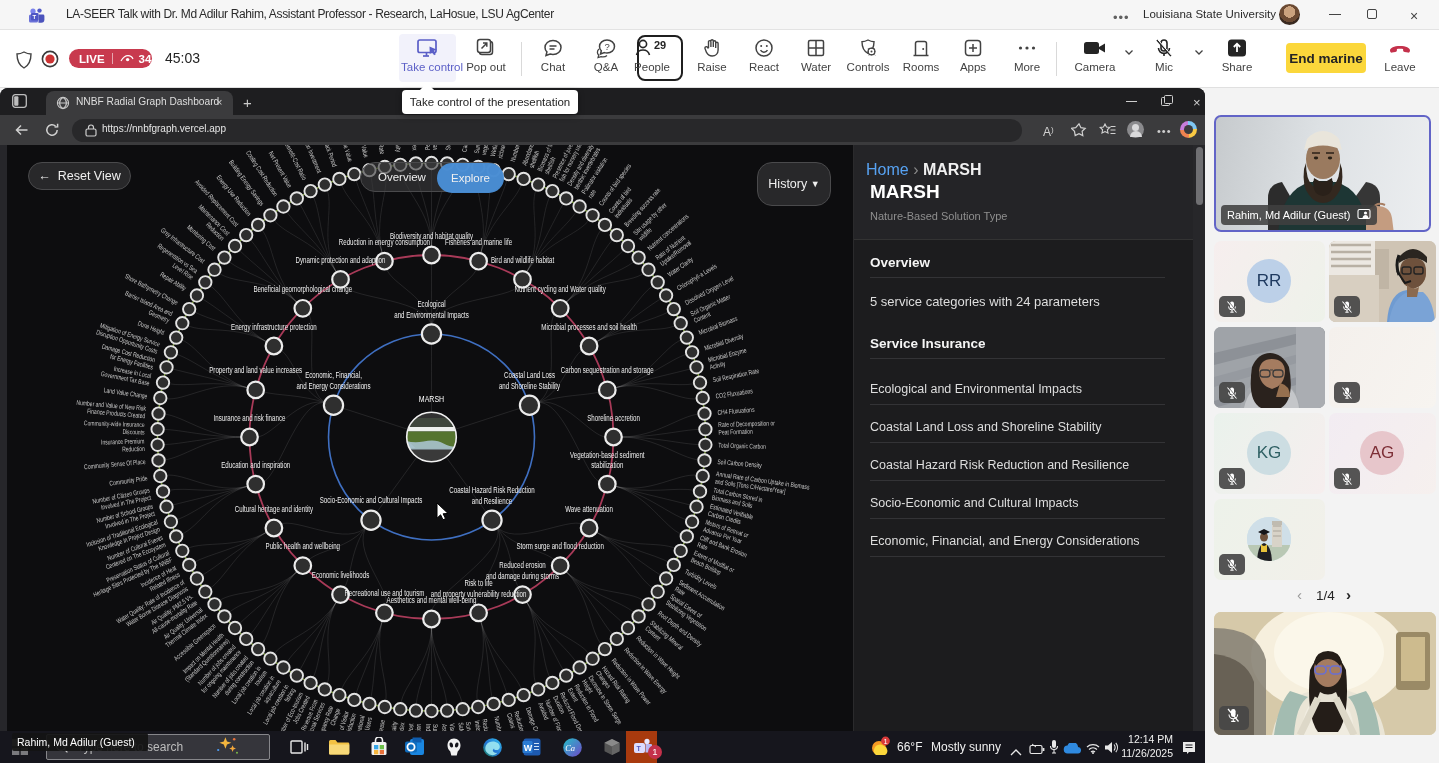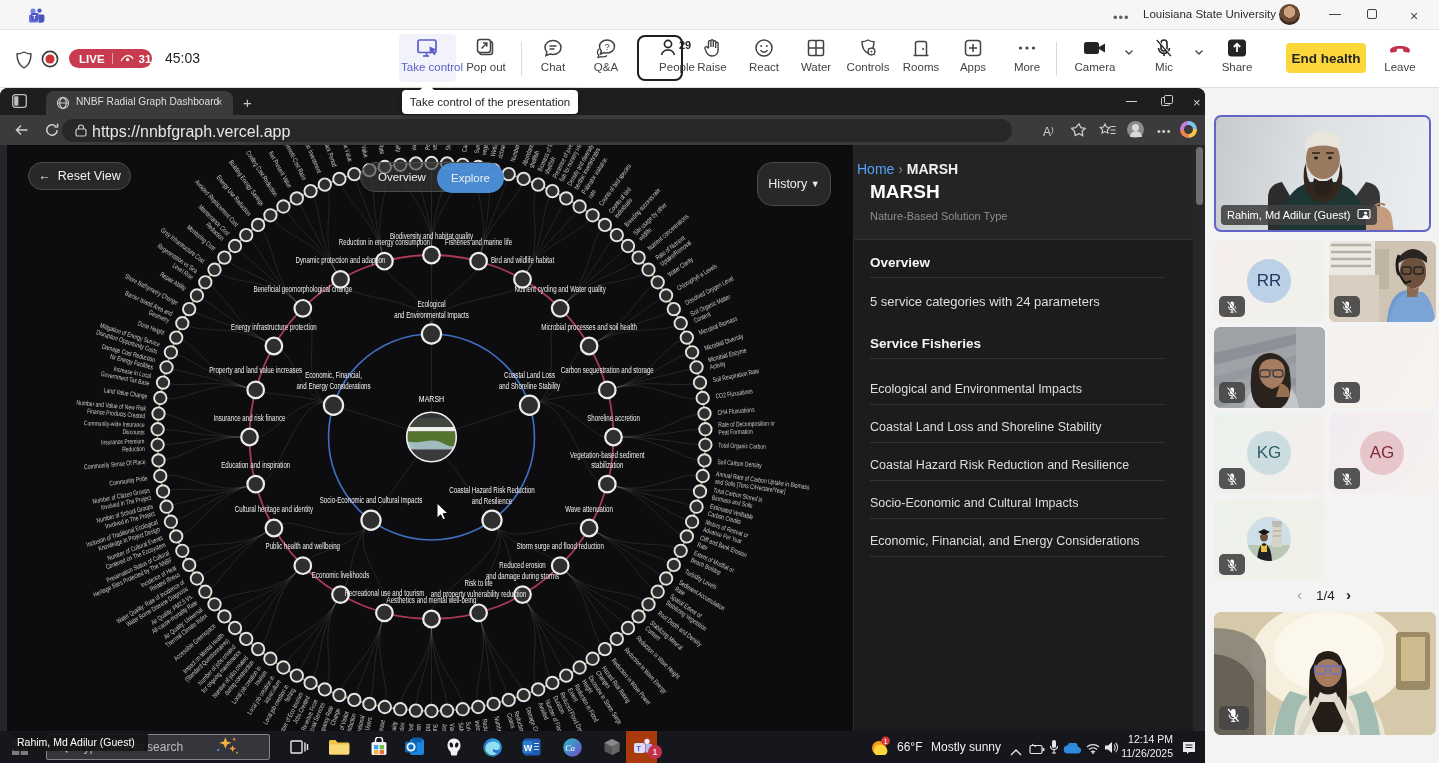--- a/index.html
+++ b/index.html
@@ -21,22 +21,22 @@
   font-size:11.5px;color:#242424;text-align:center;line-height:24px}
 #tooltip:before{content:"";position:absolute;left:20px;top:-5px;width:10px;height:10px;
   background:#fff;transform:rotate(45deg)}
 
 #browser{position:absolute;left:0;top:88px;width:1205px;height:643px;background:#1e1e20;
   border-radius:8px 8px 0 0;overflow:hidden}
 #tabbar{position:absolute;left:0;top:0;width:1205px;height:27px;background:#1e1e20}
 #tab{position:absolute;left:46px;top:3px;width:187px;height:24px;background:#3b3b3d;
   border-radius:8px 8px 0 0;color:#dedede;font-size:10.2px;white-space:nowrap}
 #urlrow{position:absolute;left:0;top:27px;width:1205px;height:30px;background:#3b3b3d}
-#urlpill{position:absolute;left:62px;top:3.5px;width:950px;height:23px;background:#28282a;
-  border-radius:12px;color:#e6e6e6;font-size:16px}
+#urlpill{position:absolute;left:72px;top:3.5px;width:950px;height:23px;background:#28282a;
+  border-radius:12px;color:#e6e6e6;font-size:10px}
 
 #content{position:absolute;left:0;top:57px;width:1205px;height:586px;background:#0d0d0f}
 #graphpanel{position:absolute;left:0;top:0;width:853px;height:586px;overflow:hidden}
 #sidebar{position:absolute;left:853px;top:0;width:340px;height:586px;background:#1c1c1e;
   border-left:1px solid #2a2a2c}
 #sidehead{position:absolute;left:0;top:0;width:340px;height:95px;background:#242427;
   border-bottom:1px solid #333}
 #scrollbar{position:absolute;left:1193px;top:0;width:12px;height:586px;background:#27272a}
 #scrollthumb{position:absolute;left:1195.5px;top:2px;width:7px;height:58px;background:#6f6f72;border-radius:4px}
 .pill{position:absolute;background:rgba(42,42,44,.92);border:1px solid #4a4a4c;border-radius:15px;
@@ -56,20 +56,21 @@
 </style></head><body>
 <div id="titlebar">
 <div class="abs" style="left:28px;top:7px"><svg width="17" height="16" viewBox="0 0 17 16" fill="none">
         <circle cx="5" cy="4.2" r="2.6" fill="#7b83eb"></circle>
         <circle cx="11.5" cy="3.6" r="2.2" fill="#5059c9"></circle>
         <rect x="1" y="7.5" width="9" height="8" rx="1.6" fill="#6a71d8"></rect>
         <path d="M10.5 7.5h4.5a1.4 1.4 0 011.4 1.4v3.6a3.2 3.2 0 01-3.2 3.2H10.5z" fill="#4b53bc"></path>
         <rect x="3" y="6" width="7.5" height="7.5" rx="1" fill="#4e56c4"></rect>
         <text x="4.4" y="11.8" font-size="6" fill="#fff" font-family="Liberation Sans" font-weight="bold">T</text>
       </svg></div>
+<div class="ttl">LA-SEER Talk with Dr. Md Adilur Rahim, Assistant Professor - Research, LaHosue, LSU AgCenter</div>
 <div class="abs" style="left:1113px;top:10px;color:#616161;font-size:13px;letter-spacing:1px">•••</div>
 <div class="abs" style="left:1143px;top:8px;font-size:11.5px;color:#2b2b2b">Louisiana State University</div>
 <div class="abs" style="left:1279px;top:4px;width:21px;height:21px;border-radius:50%;background:radial-gradient(circle at 50% 38%,#caa27e 0 34%,#6b4a33 35% 60%,#3a2a20 61%)"></div>
 <div class="abs" style="left:1329px;top:14px;width:12px;height:1.4px;background:#444"></div>
 <div class="abs" style="left:1367px;top:9px;width:10px;height:10px;border:1.3px solid #444;border-radius:2px"></div>
 <div class="abs" style="left:1410px;top:8px;color:#444;font-size:14px">×</div>
 </div>
 <div id="toolbar">
 <div class="abs" style="left:14px;top:20px"><svg width="20" height="20" viewBox="0 0 20 20" fill="none">
         <path d="M10 2c2.5 1.4 5 2 7 2 0 6-1.5 11-7 14C4.5 15 3 10 3 4c2 0 4.5-.6 7-2z" stroke="#424242" stroke-width="1.4"></path>
@@ -78,21 +79,21 @@
         <circle cx="10" cy="10" r="7.6" stroke="#3a3a3a" stroke-width="1.6"></circle>
         <circle cx="10" cy="10" r="4.6" fill="#c33"></circle>
       </svg></div>
 <div class="abs" style="left:69px;top:19px;width:83px;height:19px;background:#c83a4e;border-radius:10px;display:flex;align-items:center;color:#fff;font-size:11.5px;font-weight:bold">
       <span style="margin-left:10px">LIVE</span>
       <span style="margin:0 7px;width:1px;height:11px;background:rgba(255,255,255,.55)"></span>
       <svg width="14" height="10" viewBox="0 0 14 10" fill="none">
         <path d="M1 7C3 3.4 5.4 1.6 8 1.6c2.6 0 4.2 1.4 5 3.4" stroke="#fff" stroke-width="1.2"></path>
         <circle cx="7.6" cy="5.6" r="1.7" fill="#fff"></circle>
       </svg>
-      <span style="margin-left:5px;font-weight:bold">31</span>
+      <span style="margin-left:5px;font-weight:bold">34</span>
     </div>
 <div class="abs" style="left:165px;top:20px;font-size:14px;color:#242424">45:03</div>
 <div class="abs" style="left:399px;top:4px;width:57px;height:48px;background:#f2f2fb;border-radius:4px"></div>
 <div class="tbtn" style="left:401px;width:54px;">
       <svg width="24" height="22" viewBox="0 0 24 22" fill="none">
         <rect x="2" y="3" width="18" height="12.5" rx="1.8" stroke="#5b5fc7" stroke-width="1.7"></rect>
         <path d="M7 19h6" stroke="#5b5fc7" stroke-width="1.7"></path>
         <path d="M10.5 15.5v3.5" stroke="#5b5fc7" stroke-width="1.7"></path>
         <path d="M13.5 9.5l7.5 3.2-3.2 1.1 2 3.4-1.8 1-2-3.4-2.2 2.5z" fill="#5b5fc7"></path>
       </svg>
@@ -116,21 +117,21 @@
     </div>
 <div class="tbtn" style="left:580px;width:52px;">
       <svg width="24" height="22" viewBox="0 0 24 22" fill="none">
         <path d="M13 3c4.2 0 7.5 2.8 7.5 6.5S17.2 16 13 16c-.9 0-1.8-.13-2.6-.38L6.5 17l.8-3.2c-1.1-1.1-1.8-2.6-1.8-4.3C5.5 5.8 8.8 3 13 3z" stroke="#424242" stroke-width="1.5"></path>
         <path d="M5 12c-1 .8-1.6 2-1.6 3.2 0 1.1.5 2.2 1.3 3l-.6 2.4 2.9-1c.6.2 1.3.3 2 .3 1.6 0 3-.5 4-1.4" stroke="#424242" stroke-width="1.3"></path>
         <text x="10.6" y="13" font-size="9.5" fill="#424242" font-family="Liberation Sans">?</text>
       </svg>
       <div class="lbl" style="color:#424242">Q&amp;A</div>
     </div>
 <div class="abs" style="left:637px;top:5px;width:46px;height:46px;border:2px solid #1f1f1f;border-radius:8px"></div>
-<div class="tbtn" style="left:654px;width:46px;">
+<div class="tbtn" style="left:629px;width:46px;">
       <svg width="40" height="22" viewBox="0 0 40 22" fill="none">
         <circle cx="11" cy="7" r="3.6" stroke="#242424" stroke-width="1.6"></circle>
         <path d="M4.5 18c.8-3.2 3.4-5 6.5-5s5.7 1.8 6.5 5" stroke="#242424" stroke-width="1.6"></path>
         <text x="22" y="12" font-size="11" font-weight="bold" fill="#242424" font-family="Liberation Sans">29</text>
       </svg>
       <div class="lbl" style="color:#424242">People</div>
     </div>
 <div class="tbtn" style="left:686px;width:52px;">
       <svg width="22" height="22" viewBox="0 0 22 22" fill="none">
         <path d="M7.5 11V4.8c0-.7.5-1.2 1.2-1.2s1.2.5 1.2 1.2V10m0-6c0-.8.5-1.3 1.2-1.3s1.2.5 1.2 1.2V10m0-5c0-.7.5-1.2 1.2-1.2s1.2.5 1.2 1.2v6m0-4.5c0-.7.5-1.2 1.2-1.2s1.2.5 1.2 1.2V13c0 3.5-2.4 6-6 6-2.8 0-4.2-1.2-5.6-3.6L4.2 12c-.5-.8-.3-1.7.4-2.1.6-.4 1.4-.3 1.9.3l1 1.3" stroke="#424242" stroke-width="1.4"></path>
@@ -210,21 +211,21 @@
         <path d="M2.5 4.5l3.5 3.5 3.5-3.5" stroke="#424242" stroke-width="1.3"></path>
       </svg></div>
 <div class="tbtn" style="left:1213px;width:48px;">
       <svg width="24" height="22" viewBox="0 0 24 22" fill="none">
         <rect x="3" y="2.5" width="18" height="17" rx="3.5" fill="#242424"></rect>
         <path d="M12 15V7.2" stroke="#fff" stroke-width="1.8"></path>
         <path d="M8.8 10L12 6.8l3.2 3.2" stroke="#fff" stroke-width="1.8"></path>
       </svg>
       <div class="lbl" style="color:#424242">Share</div>
     </div>
-<div class="abs" style="left:1286px;top:13px;width:80px;height:30px;background:#fbd73b;border-radius:4px;display:flex;align-items:center;justify-content:center;font-size:13.5px;font-weight:bold;color:#242424">End health</div>
+<div class="abs" style="left:1286px;top:13px;width:80px;height:30px;background:#fbd73b;border-radius:4px;display:flex;align-items:center;justify-content:center;font-size:13.5px;font-weight:bold;color:#242424">End marine</div>
 <div class="tbtn" style="left:1376px;width:48px;">
       <svg width="26" height="22" viewBox="0 0 26 22" fill="none">
         <path d="M3 13.5c0-2.8 4-4.6 10-4.6s10 1.8 10 4.6c0 1.3-.8 2.3-2 2.1l-3.3-.6c-1-.2-1.6-.9-1.6-1.8v-1.1c-1-.3-2-.4-3.1-.4s-2.1.1-3.1.4v1.1c0 .9-.6 1.6-1.6 1.8l-3.3.6c-1.2.2-2-.8-2-2.1z" fill="#c4314b"></path>
       </svg>
       <div class="lbl" style="color:#424242">Leave</div>
     </div>
 </div>
 <div id="browser">
 <div id="tabbar">
 <div class="abs" style="left:12px;top:6px"><svg width="15" height="14" viewBox="0 0 15 14" fill="none">
@@ -741,27 +742,27 @@
 <div class="abs" style="left:0;top:0;width:7px;height:586px;background:#26262a"></div>
 <div class="pill" style="left:28px;top:17px;width:103px;height:28px">←&nbsp; Reset View</div>
 <div class="pill" style="left:360px;top:17px;width:143px;height:30px;border-radius:16px;background:rgba(60,60,62,.62)">
           <span style="position:absolute;left:17px;top:8px;font-size:11.5px">Overview</span>
           <span style="position:absolute;left:76px;top:0;width:67px;height:30px;background:rgba(74,144,217,.95);border-radius:16px;display:flex;align-items:center;justify-content:center;font-size:11.5px">Explore</span>
         </div>
 <div class="pill" style="left:757px;top:17px;width:74px;height:44px">History&nbsp;<span style="font-size:9px">▼</span></div>
 </div>
 <div id="sidebar">
 <div id="sidehead"></div>
-<div class="abs" style="left:3px;top:16px;font-size:14px"><span style="color:#57a2f2">Home</span><span style="color:#8a8a8a">&nbsp;›&nbsp;</span><span style="color:#f0f0f0;font-weight:bold">MARSH</span></div>
+<div class="abs" style="left:12px;top:16px;font-size:16px"><span style="color:#57a2f2">Home</span><span style="color:#8a8a8a">&nbsp;›&nbsp;</span><span style="color:#f0f0f0;font-weight:bold">MARSH</span></div>
 <div class="abs" style="left:16px;top:36px;font-size:19px;font-weight:bold;color:#fff">MARSH</div>
 <div class="abs" style="left:16px;top:65px;font-size:11px;color:#8f8f8f">Nature-Based Solution Type</div>
 <div class="abs" style="left:16px;top:110px;font-size:13.5px;font-weight:bold;color:#f5f5f5">Overview</div>
 <div class="sbhr" style="top:132px"></div>
 <div class="abs sbitem" style="left:16px;top:149px;font-size:13px">5 service categories with 24 parameters</div>
-<div class="abs" style="left:16px;top:191px;font-size:13.5px;font-weight:bold;color:#f5f5f5">Service Fisheries</div>
+<div class="abs" style="left:16px;top:191px;font-size:13.5px;font-weight:bold;color:#f5f5f5">Service Insurance</div>
 <div class="sbhr" style="top:213px"></div>
 <div class="abs sbitem" style="left:16px;top:237px">Ecological and Environmental Impacts</div>
 <div class="sbhr" style="top:259px"></div>
 <div class="abs sbitem" style="left:16px;top:275px">Coastal Land Loss and Shoreline Stability</div>
 <div class="sbhr" style="top:297px"></div>
 <div class="abs sbitem" style="left:16px;top:313px">Coastal Hazard Risk Reduction and Resilience</div>
 <div class="sbhr" style="top:335px"></div>
 <div class="abs sbitem" style="left:16px;top:351px">Socio-Economic and Cultural Impacts</div>
 <div class="sbhr" style="top:373px"></div>
 <div class="abs sbitem" style="left:16px;top:389px">Economic, Financial, and Energy Considerations</div>

